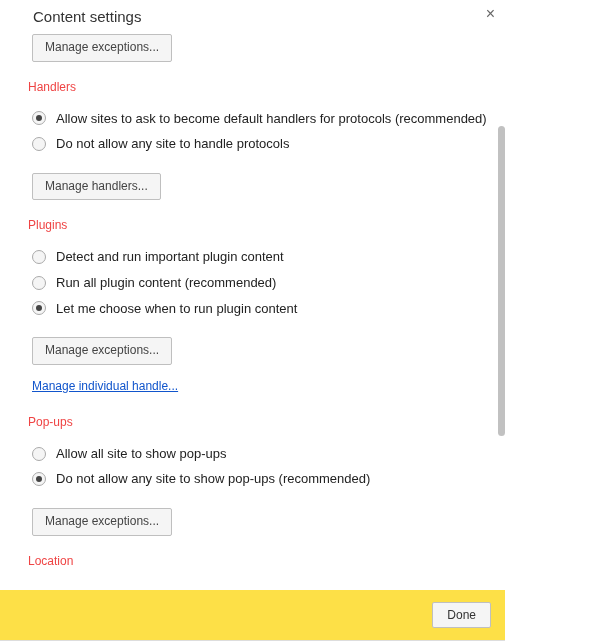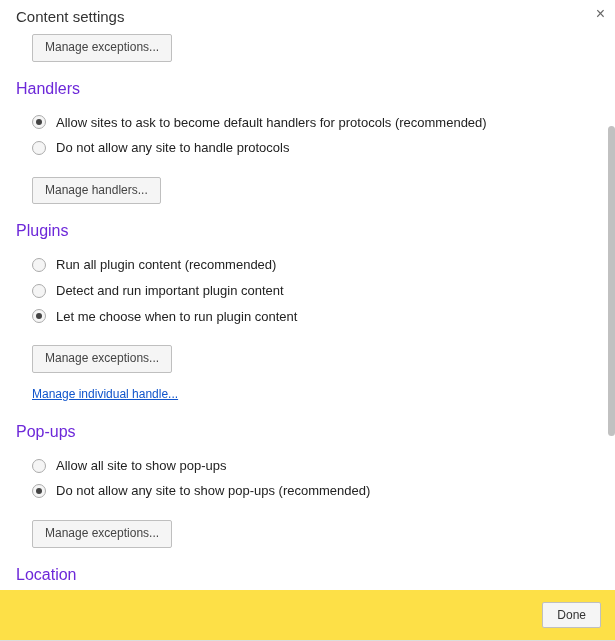--- a/index.html
+++ b/index.html
@@ -7,24 +7,25 @@
     margin: 0; padding: 0;
     font-family: "Helvetica Neue", Arial, sans-serif;
     font-size: 13px;
     color: #222;
     background: #fff;
     width: 615px;
     height: 641px;
     overflow: hidden;
   }
   .dialog {
-    width: 615px;
+    width: 505px;
     height: 641px;
     position: relative;
     border-bottom: 1px solid #ddd;
+    padding-left: 17px;
   }
   .dialog-header {
     padding: 8px 16px 6px 16px;
     font-size: 15px;
     font-weight: 400;
     color: #333;
   }
   .close-icon {
     position: absolute;
     top: 6px;
@@ -54,24 +55,24 @@
     height: 310px;
     background: #c1c1c1;
     border-radius: 4px;
     z-index: 1;
   }
   .section {
     margin-top: 18px;
   }
   .section:first-child { margin-top: 0; }
   .section-title {
-    font-size: 16px;
+    font-size: 12px;
     font-weight: 400;
-    color: #6d28d9;
-    margin: 0 0 12px 0;
+    color: #ef4444;
+    margin: 0 0 12px 12px;
     padding: 0;
   }
   .option-row {
     display: flex;
     align-items: center;
     padding: 5px 0 5px 16px;
     line-height: 1.2;
   }
   .radio {
     width: 14px;
@@ -169,25 +170,25 @@
       </div>
 
       <button class="btn">Manage handlers...</button>
     </div>
 
     <div class="section">
       <div class="section-title">Plugins</div>
 
       <div class="option-row">
         <span class="radio"></span>
+        <span class="option-label">Detect and run important plugin content</span>
+      </div>
+      <div class="option-row">
+        <span class="radio"></span>
         <span class="option-label">Run all plugin content (recommended)</span>
-      </div>
-      <div class="option-row">
-        <span class="radio"></span>
-        <span class="option-label">Detect and run important plugin content</span>
       </div>
       <div class="option-row">
         <span class="radio checked"></span>
         <span class="option-label">Let me choose when to run plugin content</span>
       </div>
 
       <button class="btn">Manage exceptions...</button>
       <br>
       <a class="link">Manage individual handle...</a>
     </div>

